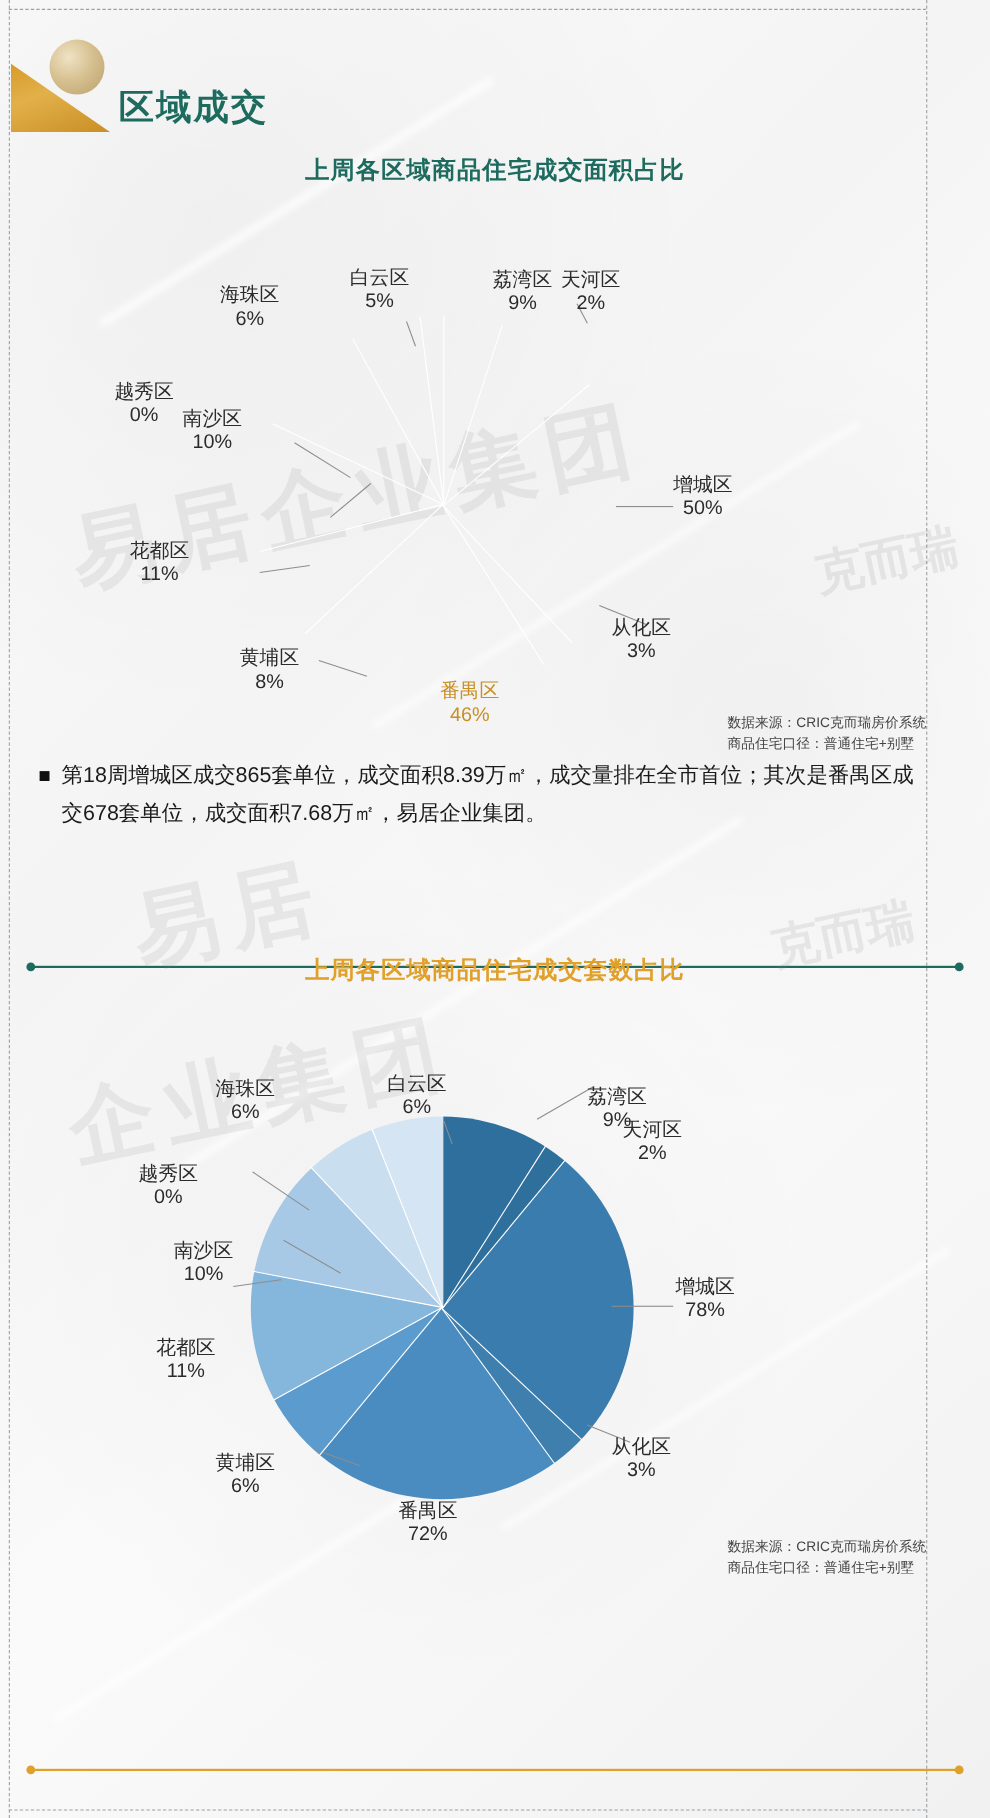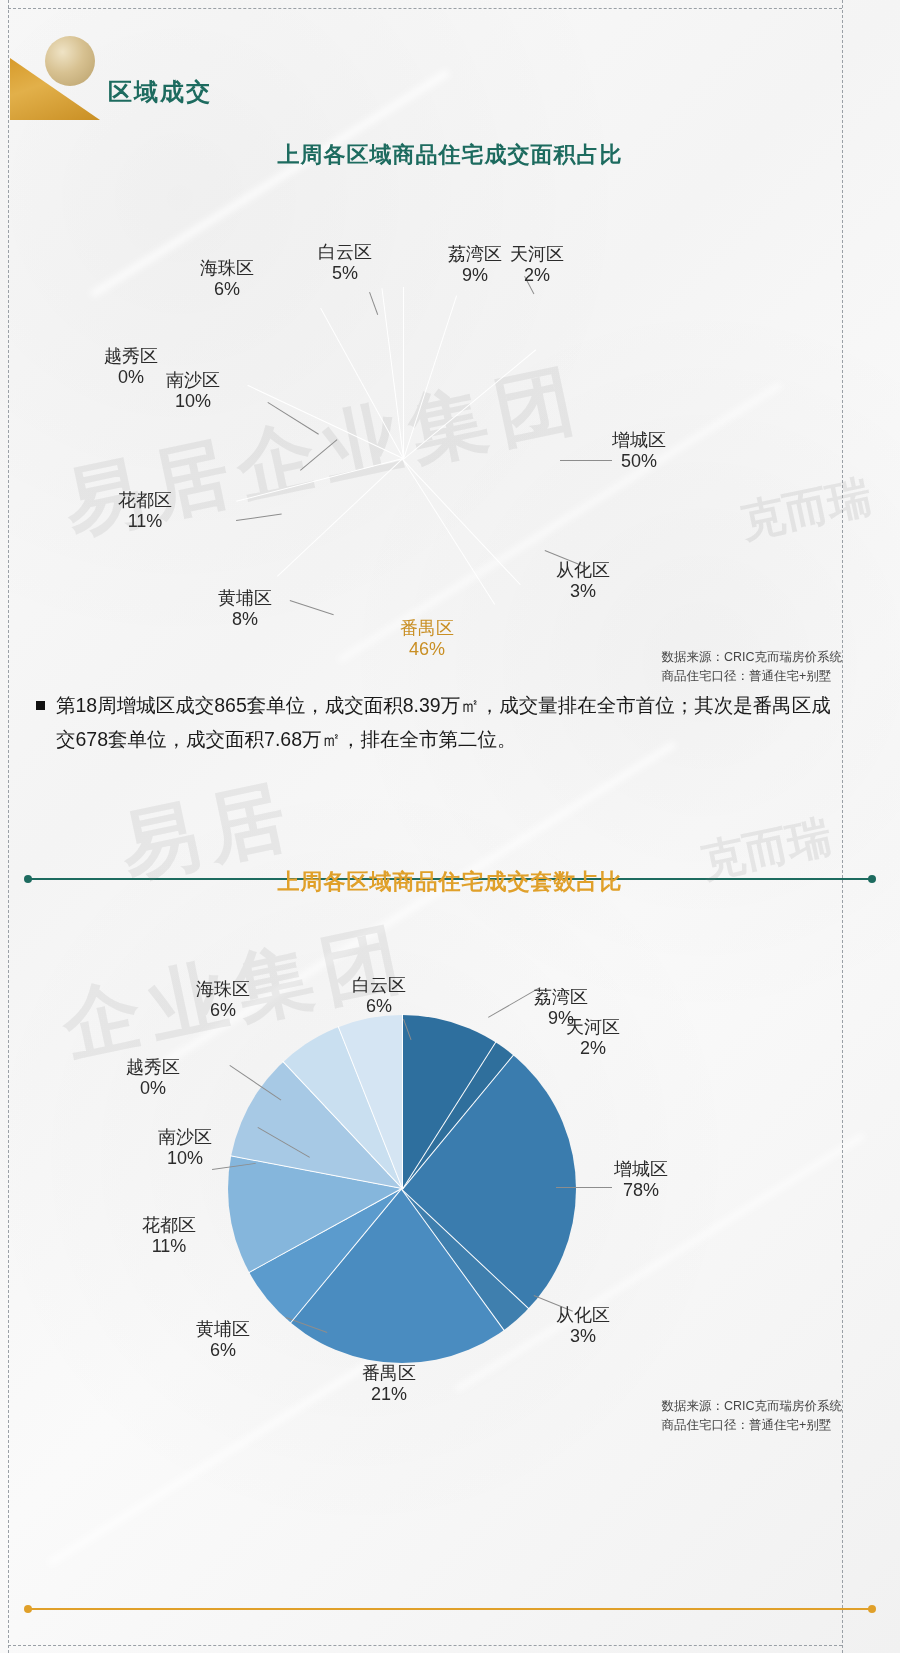--- a/index.html
+++ b/index.html
@@ -74,21 +74,21 @@
   .circle {
     position: absolute;
     left: 45px; top: 18px;
     width: 50px; height: 50px;
     border-radius: 50%;
     background: radial-gradient(circle at 35% 32%, #efe3c5 0%, #d7c191 45%, #b9a06a 100%);
   }
   .header-title {
     position: absolute;
     left: 108px; top: 58px;
-    font-size: 24px;
+    font-size: 32px;
     font-weight: bold;
     color: #1d6b5f;
     letter-spacing: 2px;
   }
 
   .section {
     position: absolute;
     left: 0;
     width: 900px;
   }
@@ -358,21 +358,21 @@
       <span class="pct">50%</span>
     </div>
 
     <div class="source" style="top:478px;">
       <div>数据来源：CRIC克而瑞房价系统</div>
       <div>商品住宅口径：普通住宅+别墅</div>
     </div>
   </div>
 
   <div class="bullets" style="top:548px;">
-    <div class="bullet">第18周增城区成交865套单位，成交面积8.39万㎡，成交量排在全市首位；其次是番禺区成交678套单位，成交面积7.68万㎡，排在全市第二位。</div>
+    <div class="bullet">第18周增城区成交865套单位，成交面积8.39万㎡，成交量排在全市首位；其次是番禺区成交678套单位，成交面积7.68万㎡，易居企业集团。</div>
   </div>
 </div>
 
 <div class="divider-green" style="top:878px;"></div>
 
 <div class="section sec2">
   <div class="chart-title t-gold">上周各区域商品住宅成交套数占比</div>
 
   <div class="pie-wrap pie2-wrap">
     <div class="pie" id="pie2" style="background: conic-gradient(
@@ -435,21 +435,21 @@
     <div class="lbl" style="left:142px; top:318px;">
       <b>花都区</b>
       <span class="pct">11%</span>
     </div>
     <div class="lbl" style="left:196px; top:422px;">
       <b>黄埔区</b>
       <span class="pct">6%</span>
     </div>
     <div class="lbl" style="left:362px; top:466px;">
       <b>番禺区</b>
-      <span class="pct">21%</span>
+      <span class="pct">72%</span>
     </div>
     <div class="lbl" style="left:556px; top:408px;">
       <b>从化区</b>
       <span class="pct">3%</span>
     </div>
     <div class="lbl" style="left:614px; top:262px;">
       <b>增城区</b>
       <span class="pct">78%</span>
     </div>
 

